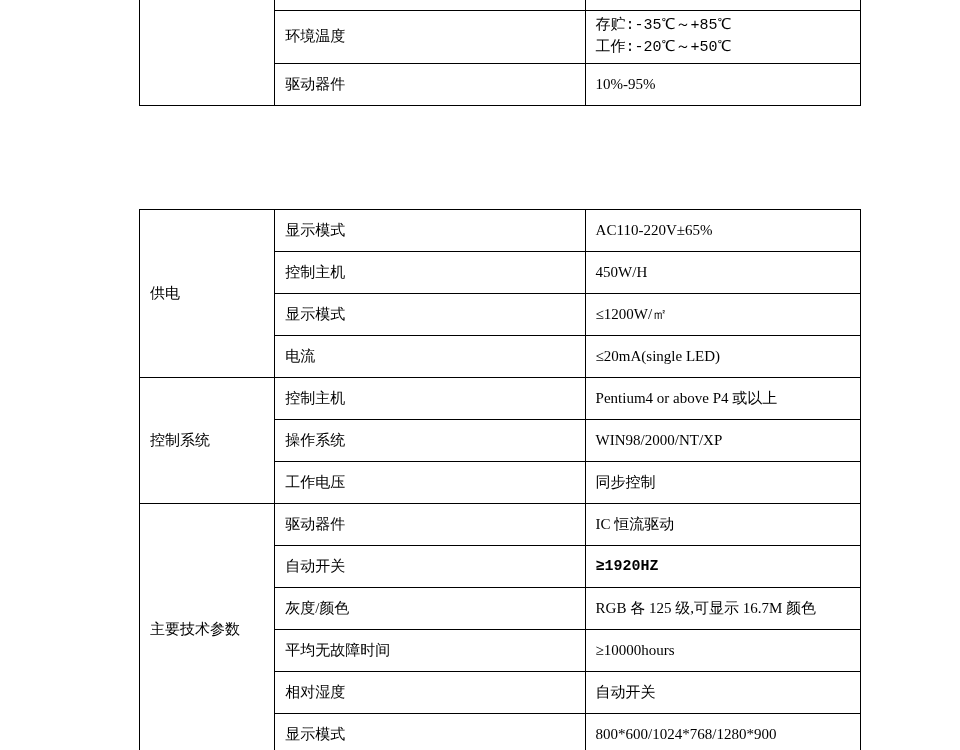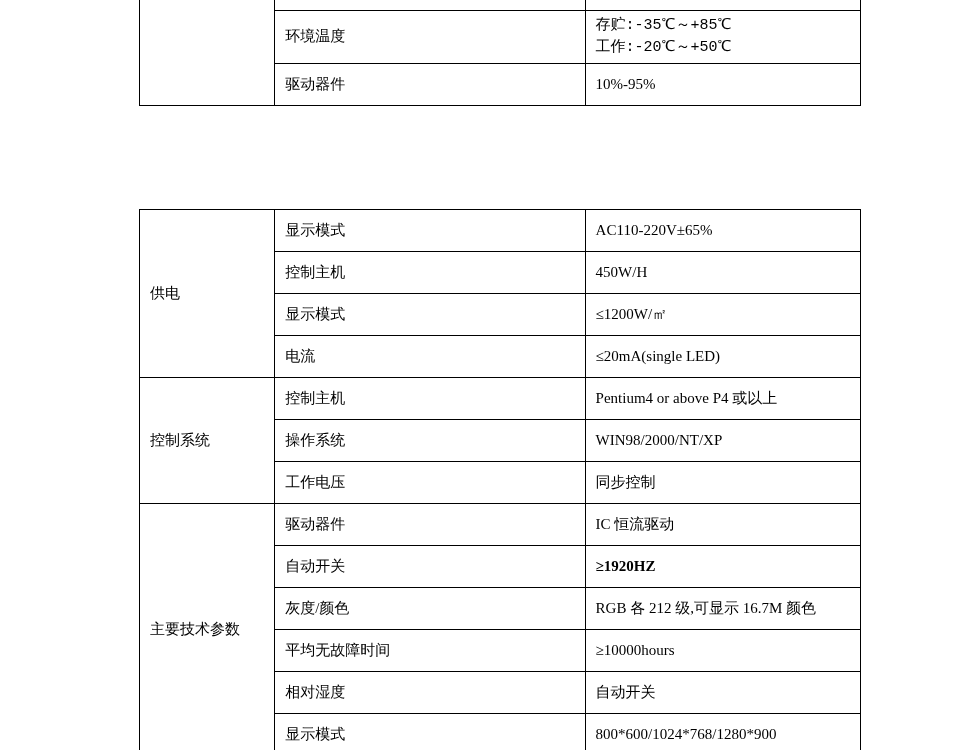--- a/index.html
+++ b/index.html
@@ -47,21 +47,21 @@
   }
   td.value {
     width: 275px;
   }
   .multi {
     white-space: pre-line;
     line-height: 1.5;
     font-family: Liberation Mono, monospace;
   }
   .bold-val {
-    font-family: Liberation Serif, serif;
+    font-family: Liberation Mono, monospace;
     font-weight: bold;
     font-size: 16px;
   }
   
   #table-top {
     top: -32px;
   }
   #table-top td {
     height: 42px;
   }
@@ -135,21 +135,21 @@
         <td class="cat" rowspan="6">主要技术参数</td>
         <td class="name">驱动器件</td>
         <td class="value">IC 恒流驱动</td>
       </tr>
       <tr>
         <td class="name">自动开关</td>
         <td class="value bold-val">≥1920HZ</td>
       </tr>
       <tr>
         <td class="name">灰度/颜色</td>
-        <td class="value">RGB 各 212 级,可显示 16.7M 颜色</td>
+        <td class="value">RGB 各 125 级,可显示 16.7M 颜色</td>
       </tr>
       <tr>
         <td class="name">平均无故障时间</td>
         <td class="value">≥10000hours</td>
       </tr>
       <tr>
         <td class="name">相对湿度</td>
         <td class="value">自动开关</td>
       </tr>
       <tr>

